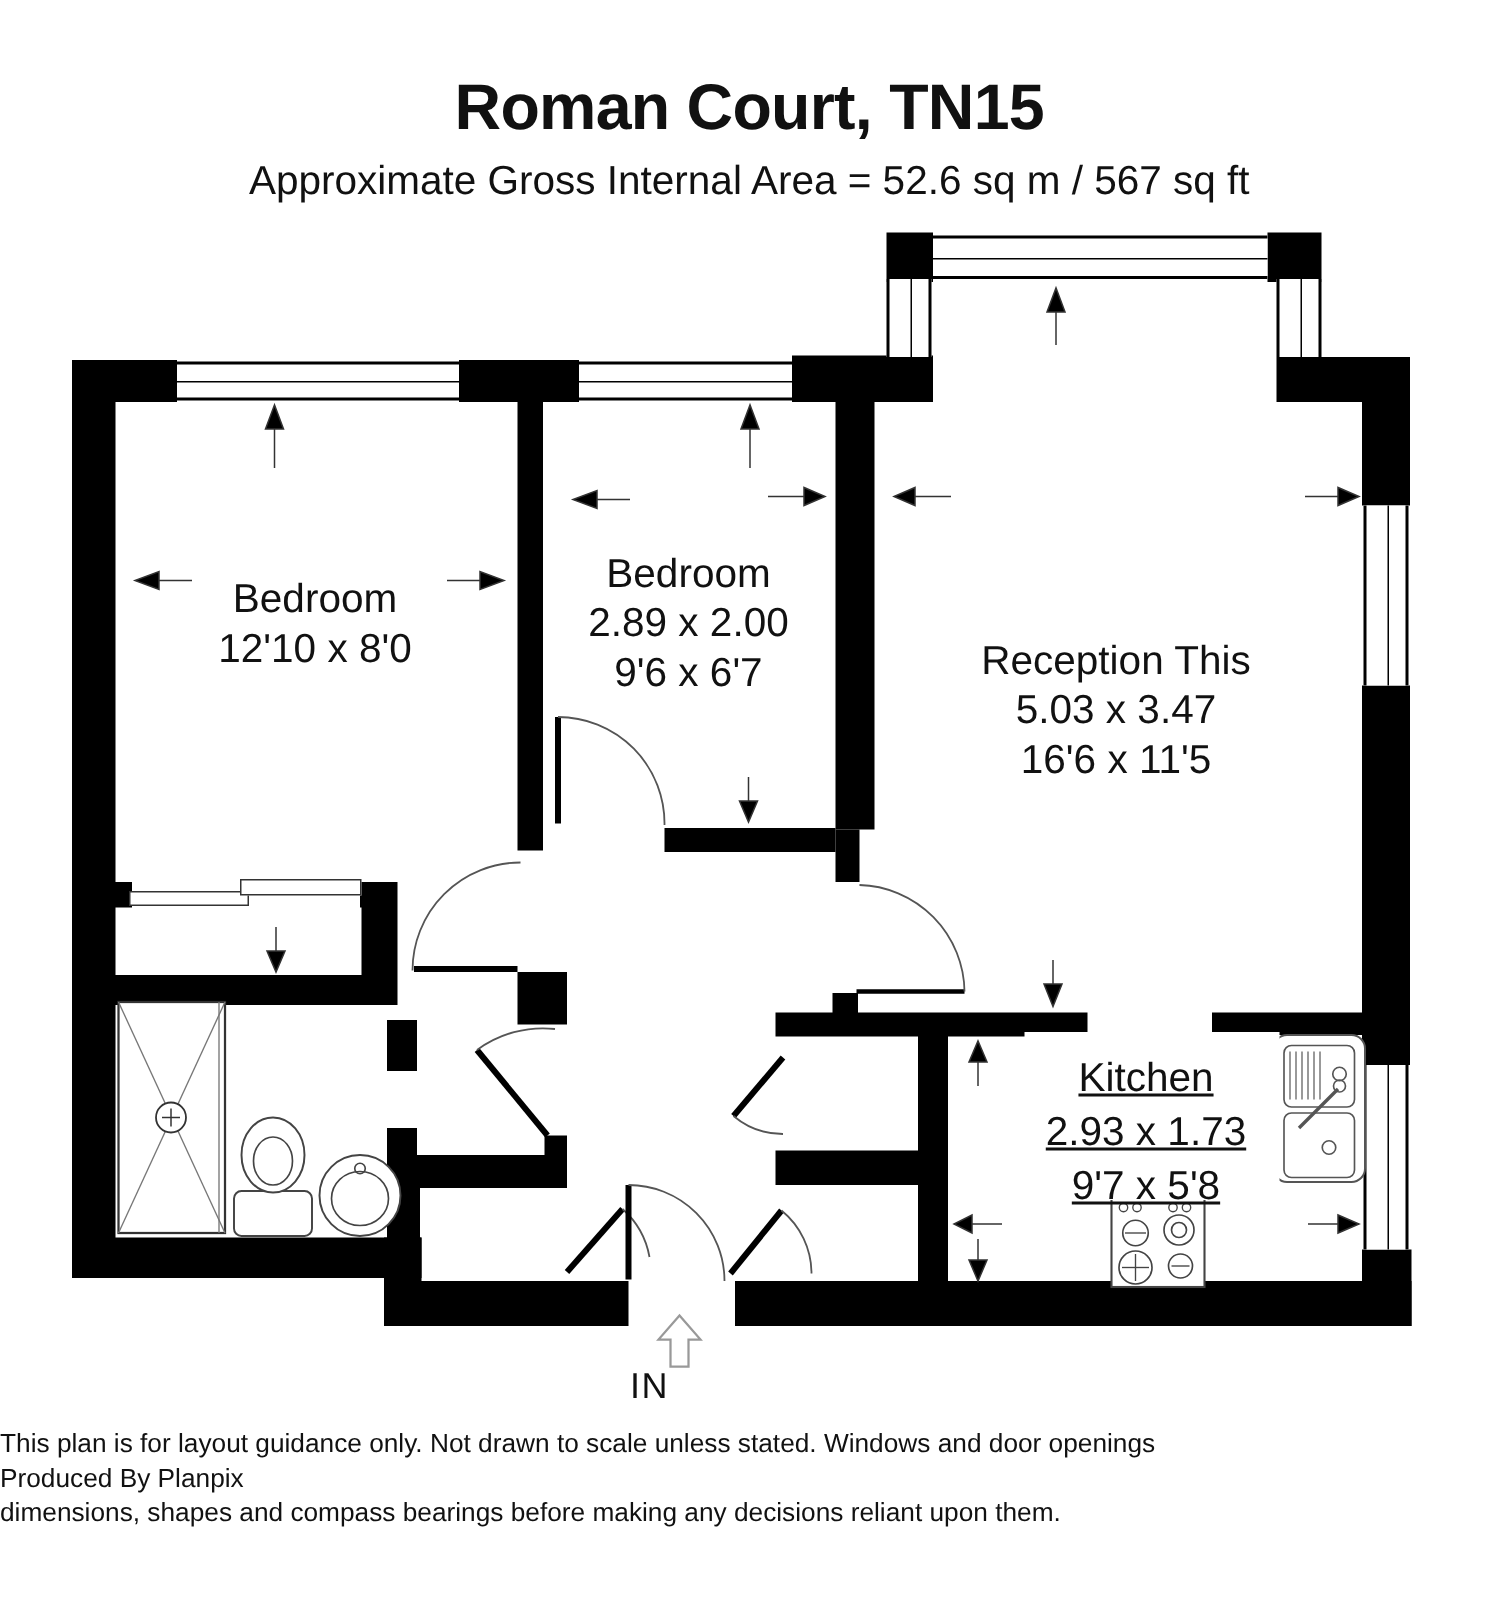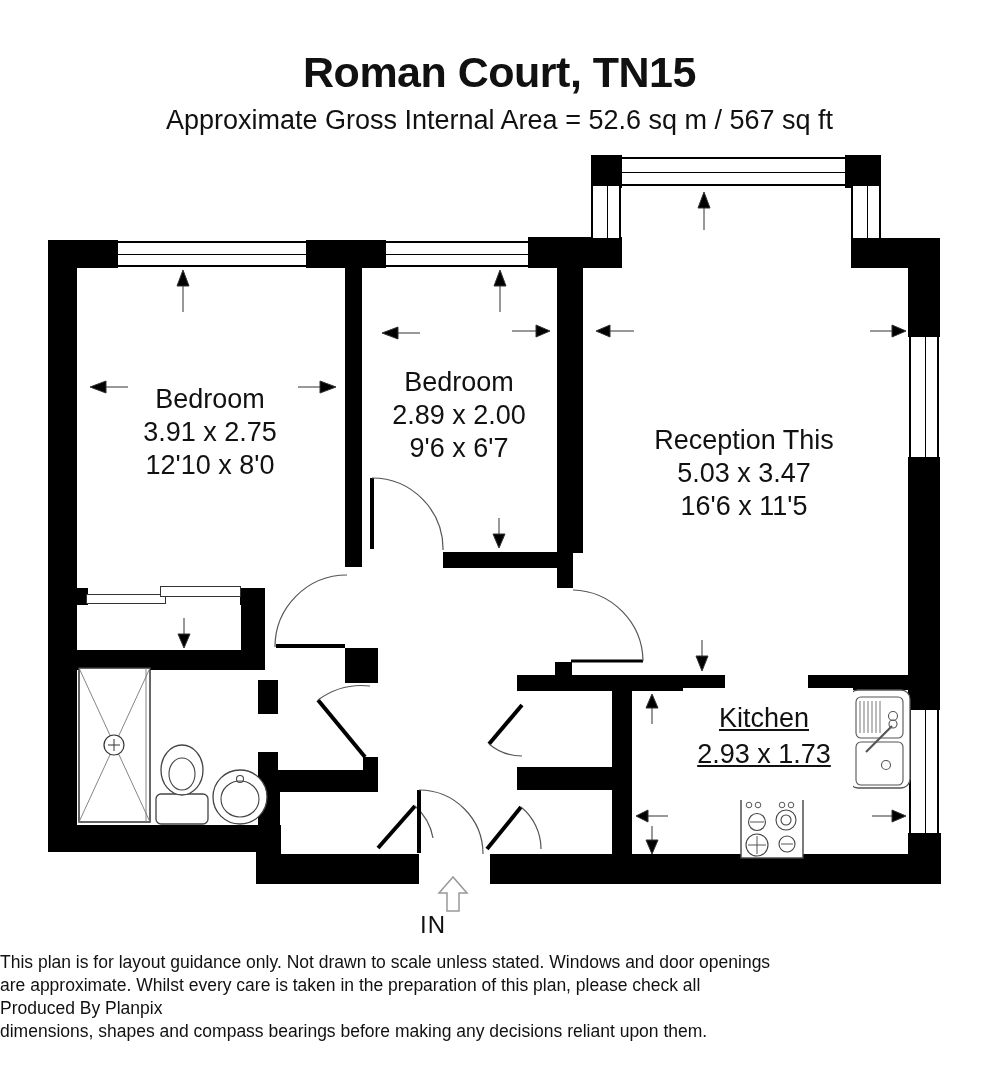--- a/index.html
+++ b/index.html
@@ -209,40 +209,39 @@
       <line x1="781" y1="844" x2="793" y2="844" stroke-width="0.9"></line>
     </g>
 
     <g>
       <path d="M453,877 L439,893 L447,893 L447,911 L459,911 L459,893 L467,893 Z" fill="#fff" stroke="#999" stroke-width="1.5"></path>
     </g>
   </svg>
 
   <div class="room-label" style="left:85px;top:383px;width:250px">
     <div>Bedroom</div>
-    <div>3.91 x 2.75</div>
     <div>12'10 x 8'0</div>
   </div>
   <div class="room-label" style="left:334px;top:366px;width:250px">
     <div>Bedroom</div>
     <div>2.89 x 2.00</div>
     <div>9'6 x 6'7</div>
   </div>
   <div class="room-label" style="left:619px;top:424px;width:250px">
     <div>Reception This</div>
     <div>5.03 x 3.47</div>
     <div>16'6 x 11'5</div>
   </div>
   <div class="room-label kitchen" style="left:639px;top:700px;width:250px">
     <div>Kitchen</div>
     <div>2.93 x 1.73</div>
+    <div>9'7 x 5'8</div>
   </div>
 
   <div class="in-label">IN</div>
 
   <div class="footer">
     <div>This plan is for layout guidance only. Not drawn to scale unless stated. Windows and door openings</div>
-    <div>are approximate. Whilst every care is taken in the preparation of this plan, please check all</div>
     <div>Produced By Planpix</div>
     <div>dimensions, shapes and compass bearings before making any decisions reliant upon them.</div>
   </div>
 
 </div>
 
 </body></html>

